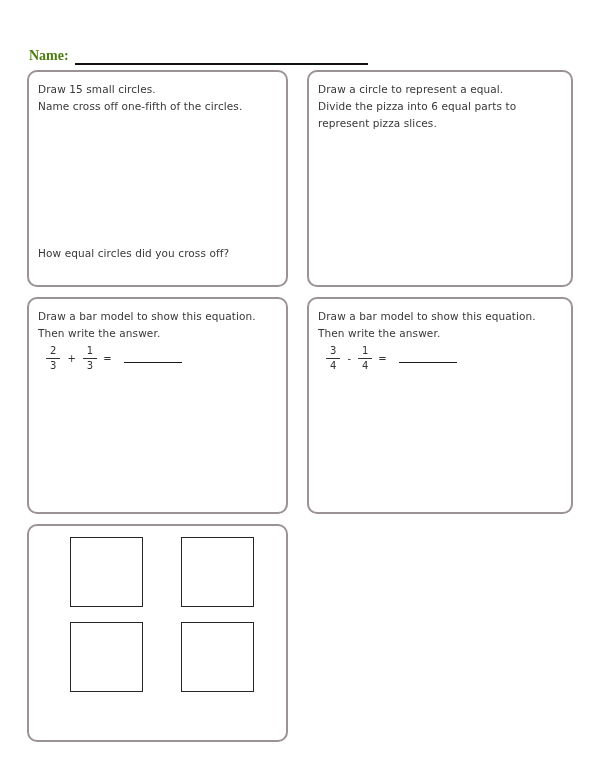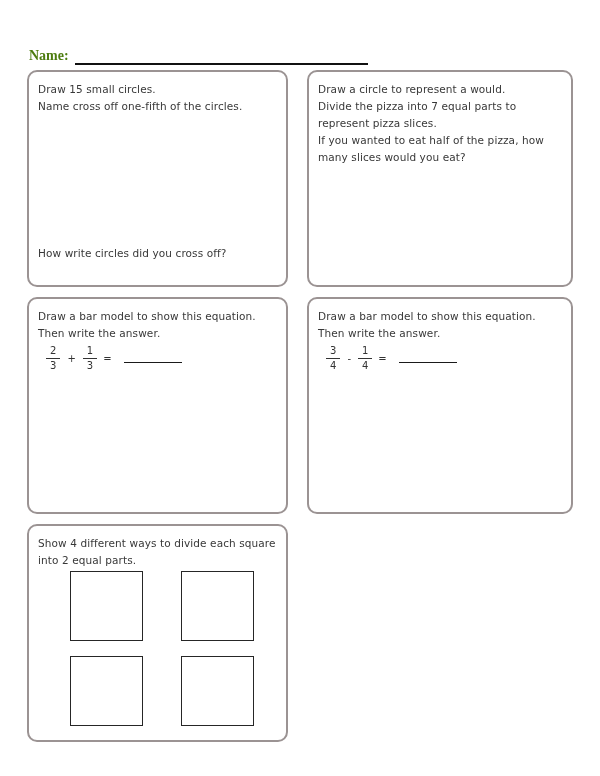--- a/index.html
+++ b/index.html
@@ -135,27 +135,26 @@
 
 <div class="brand">edHelper</div>
 <div class="name-row">Name:</div>
 <div class="name-line"></div>
 
 <div class="grid">
 
   <div class="box">
     <p class="t">Draw 15 small circles.</p>
     <p class="t">Name cross off one-fifth of the circles.</p>
-    <p class="t footer-q">How write circles did you cross off?</p>
-  </div>
-
-  <div class="box">
-    <p class="t">Draw a circle to represent a would.</p>
-    <p class="t">Divide the pizza into 7 equal parts to represent pizza slices.</p>
-    <p class="t">If you wanted to eat half of the pizza, how many slices would you eat?</p>
+    <p class="t footer-q">How equal circles did you cross off?</p>
+  </div>
+
+  <div class="box">
+    <p class="t">Draw a circle to represent a equal.</p>
+    <p class="t">Divide the pizza into 6 equal parts to represent pizza slices.</p>
   </div>
 
   <div class="box">
     <p class="t">Draw a bar model to show this equation.</p>
     <p class="t">Then write the answer.</p>
     <div class="equation">
       <span class="frac">
         <span class="num">2</span>
         <span class="den">3</span>
       </span>
@@ -181,21 +180,20 @@
       <span class="frac">
         <span class="num">1</span>
         <span class="den">4</span>
       </span>
       <span class="eq">=</span>
       <span class="answer-blank"></span>
     </div>
   </div>
 
   <div class="box">
-    <p class="t">Show 4 different ways to divide each square into 2 equal parts.</p>
     <div class="squares">
       <div class="square"></div>
       <div class="square"></div>
       <div class="square"></div>
       <div class="square"></div>
     </div>
   </div>
 
 
 </div>

